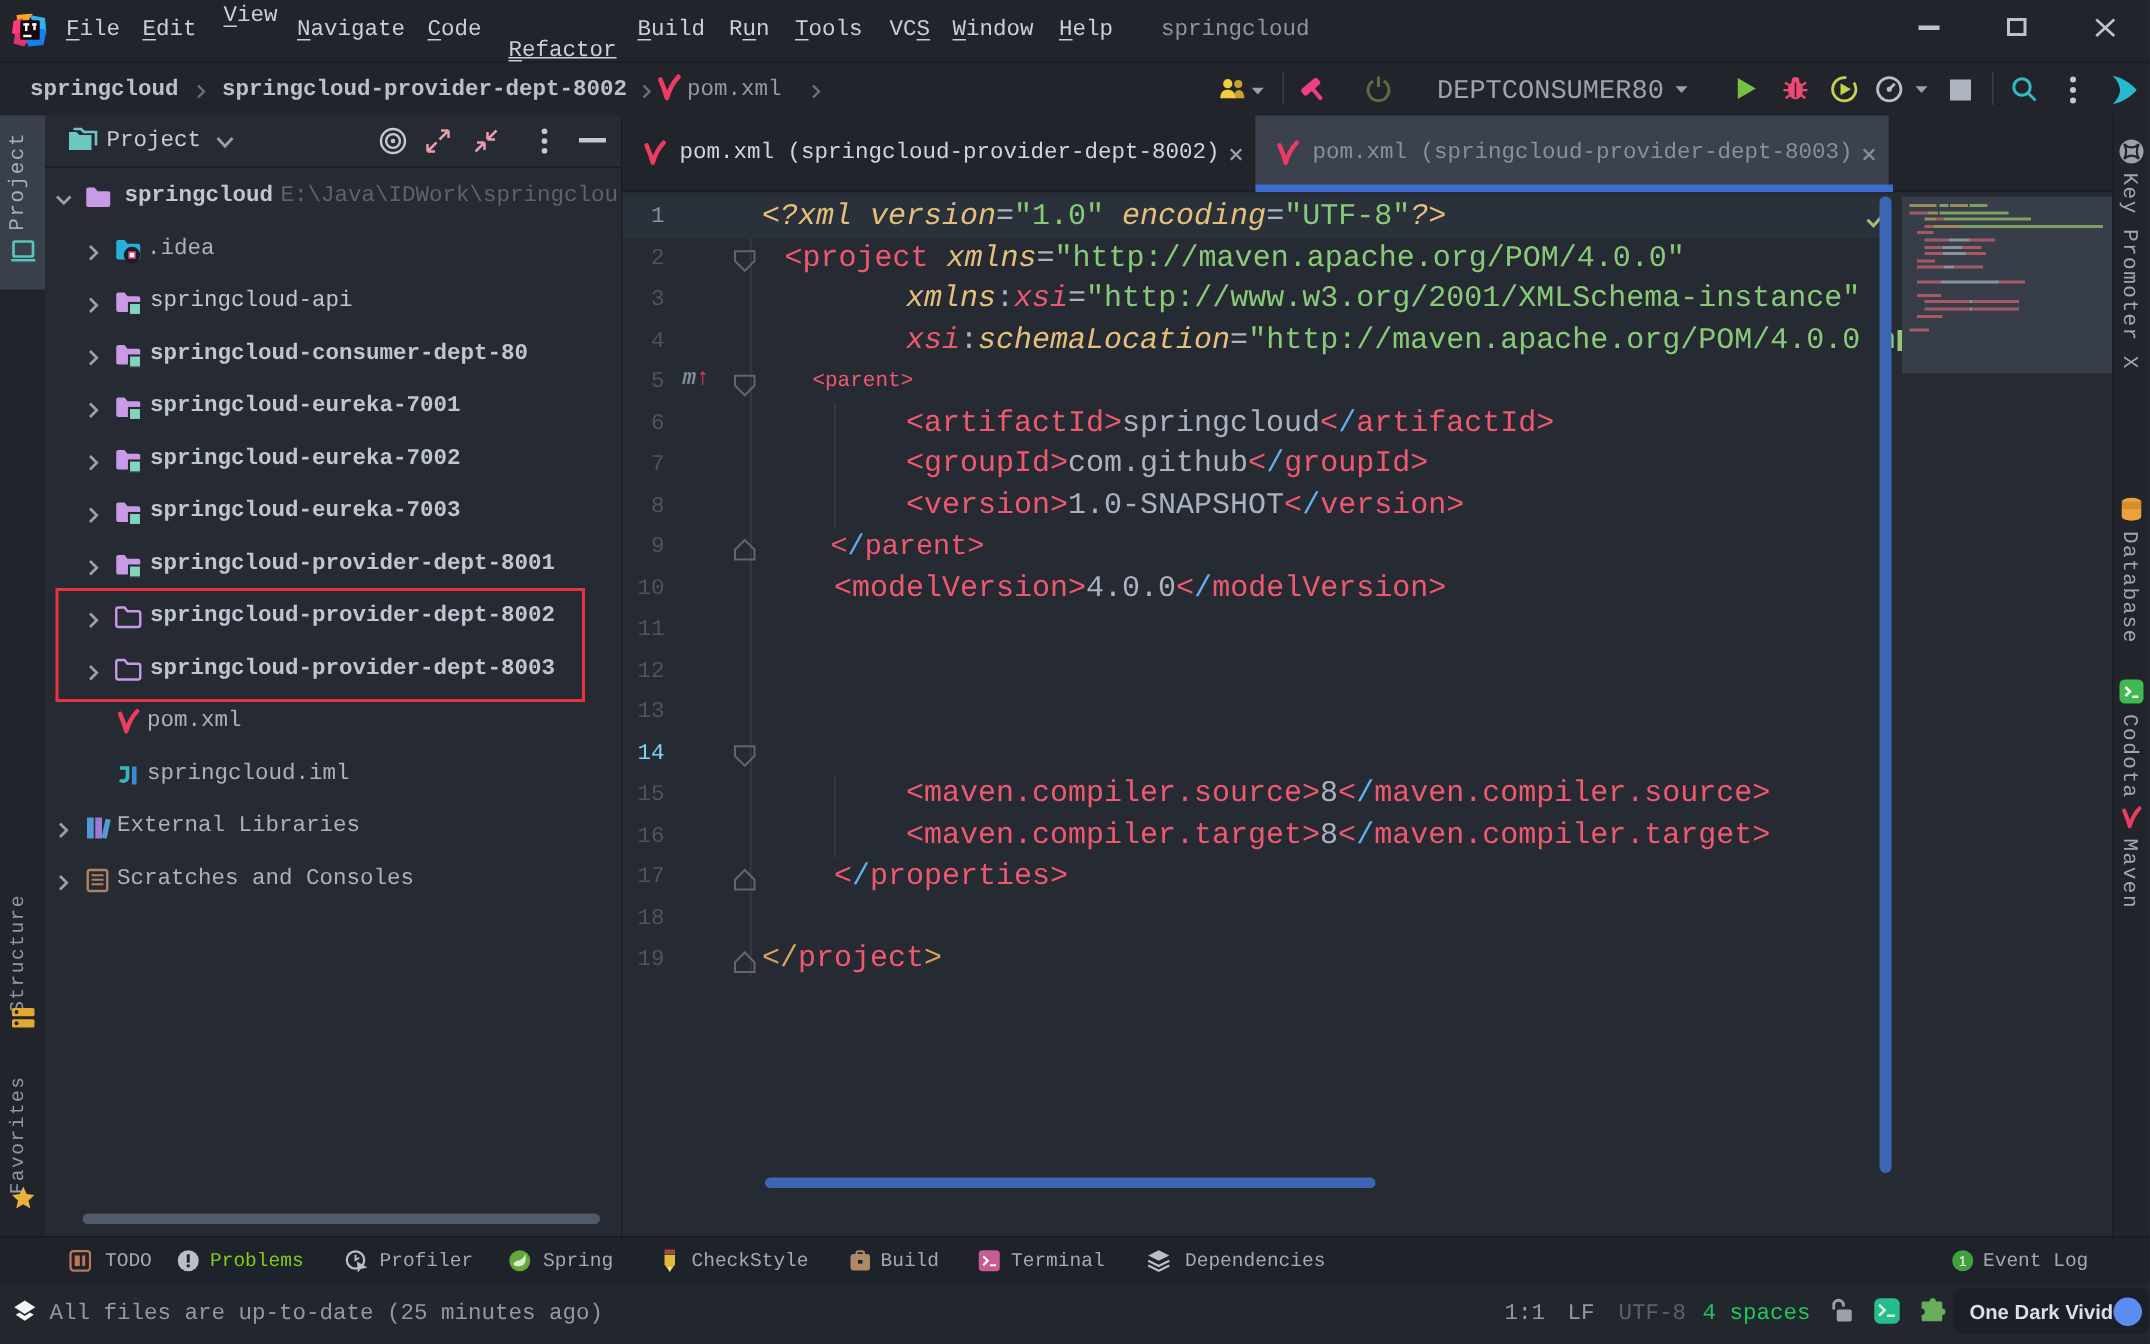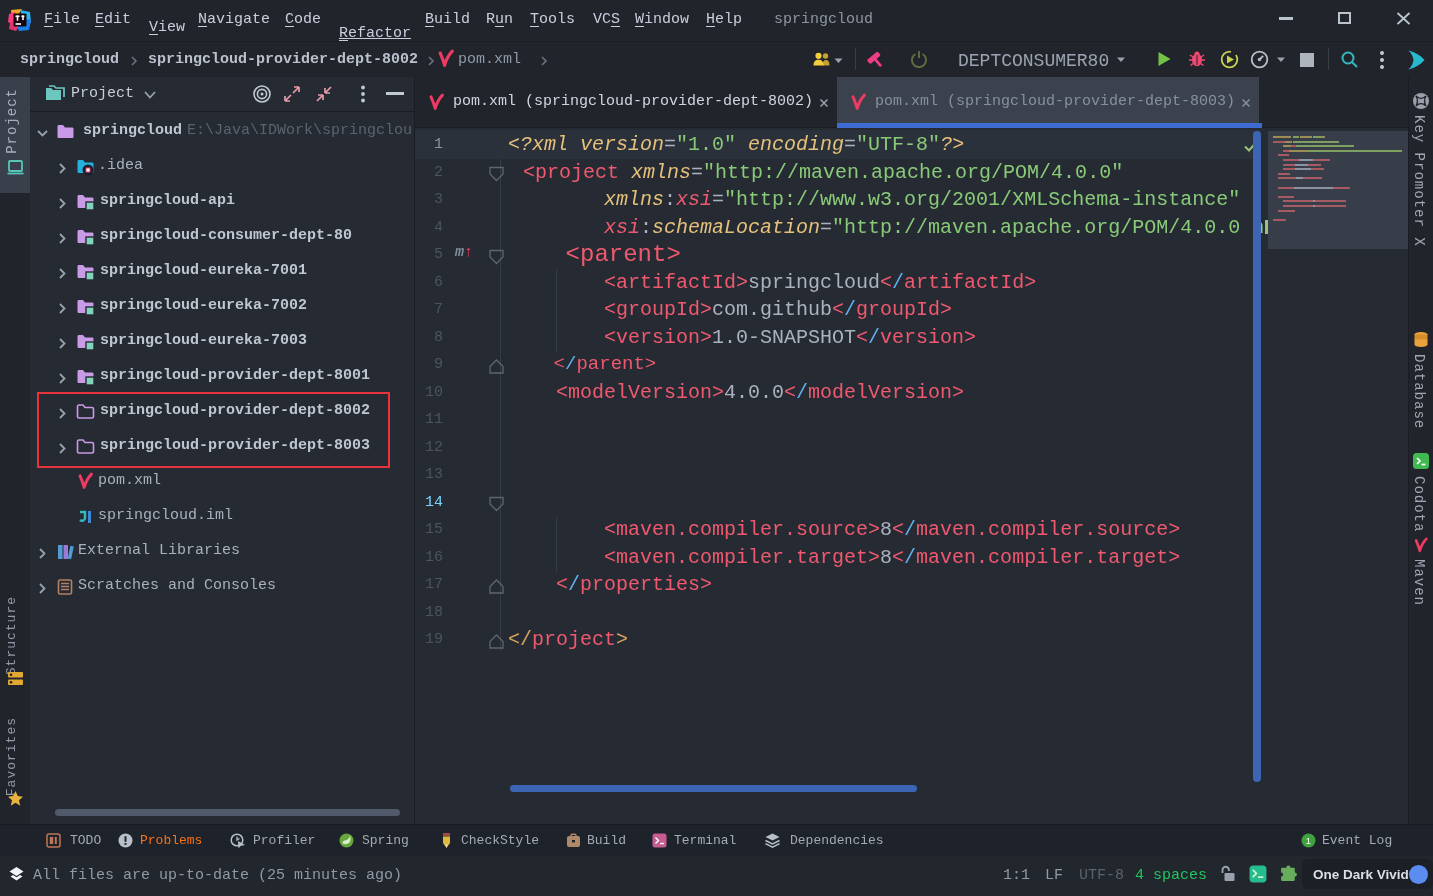--- a/index.html
+++ b/index.html
@@ -26,21 +26,21 @@
 <rect x="8.7" y="6.5" width="1.6" height="5.2" fill="#fff"></rect>
 <path d="M13 6.5 h3.4 v3.6 a2 2 0 0 1 -3.6 1.2" stroke="#fff" stroke-width="0" fill="none"></path>
 <rect x="13.4" y="6.5" width="3" height="1.6" fill="#fff"></rect>
 <rect x="14.2" y="6.5" width="1.6" height="4.6" fill="#fff"></rect>
 <rect x="7.5" y="14.2" width="5.5" height="1.6" fill="#fff"></rect>
 </svg>
 
 <div id="menus" class="abs mono" style="left:0;top:0;height:41px;color:#c8cede;font-size:15px;">
     <span style="position:absolute;left:44px;top:11px;"><span class="u">F</span>ile</span>
     <span style="position:absolute;left:95px;top:11px;"><span class="u">E</span>dit</span>
-    <span style="position:absolute;left:149px;top:19px;"><span class="u">V</span>iew</span>
+    <span style="position:absolute;left:149px;top:2px;"><span class="u">V</span>iew</span>
     <span style="position:absolute;left:198px;top:11px;"><span class="u">N</span>avigate</span>
     <span style="position:absolute;left:285px;top:11px;"><span class="u">C</span>ode</span>
     <span style="position:absolute;left:339px;top:25px;text-decoration:underline;"><span class="u">R</span>efactor</span>
     <span style="position:absolute;left:425px;top:11px;"><span class="u">B</span>uild</span>
     <span style="position:absolute;left:486px;top:11px;">R<span class="u">u</span>n</span>
     <span style="position:absolute;left:530px;top:11px;"><span class="u">T</span>ools</span>
     <span style="position:absolute;left:593px;top:11px;">VC<span class="u">S</span></span>
     <span style="position:absolute;left:635px;top:11px;"><span class="u">W</span>indow</span>
     <span style="position:absolute;left:706px;top:11px;"><span class="u">H</span>elp</span>
   </div>
@@ -194,21 +194,21 @@
       <path d="M1.5 3.5 C1.5 2.5 2 2 3 2 L7 2 L9 4.5 L16 4.5 C17 4.5 17.5 5 17.5 6 L17.5 13.5 C17.5 14.5 17 15 16 15 L3 15 C2 15 1.5 14.5 1.5 13.5 Z" fill="#25b1dc"></path>
     </svg><circle><span style="position:absolute;left:98px;top:43px;font-size:15px;color:#aab1bd;">.idea</span><svg style="position:absolute;left:82px;top:50px" width="12" height="12" viewBox="0 0 12 12">
         <circle cx="6" cy="6" r="5.5" fill="#1a1d2b"></circle>
         <path d="M3.5 3.5 h5 v5 h-5 Z" fill="#e8416f"></path>
         <path d="M4.5 4.5 h3 v3 h-3 Z" fill="#fff"></path>
       </svg><svg style="position:absolute;left:58px;top:83px" width="9" height="13" viewBox="0 0 9 13">
         <path d="M2 2 L6.5 6.5 L2 11" stroke="#98a1b0" stroke-width="1.8" fill="none"></path>
       </svg><svg style="position:absolute;left:76px;top:79px" width="19" height="17" viewBox="0 0 19 17">
         <path d="M1.5 3.5 C1.5 2.5 2 2 3 2 L7 2 L9 4.5 L16 4.5 C17 4.5 17.5 5 17.5 6 L17.5 13.5 C17.5 14.5 17 15 16 15 L3 15 C2 15 1.5 14.5 1.5 13.5 Z" fill="#c99ae6"></path>
         <rect x="10" y="9" width="8" height="8" fill="#83d4bd" stroke="#262b33" stroke-width="1.4"></rect>
-      </svg><span style="position:absolute;left:100px;top:78px;font-size:15px;font-weight:bold;color:#bfc6d2;">springcloud-api</span><svg style="position:absolute;left:58px;top:118px" width="9" height="13" viewBox="0 0 9 13">
+      </svg><span style="position:absolute;left:100px;top:78px;font-size:15px;font-weight:normal;color:#bfc6d2;">springcloud-api</span><svg style="position:absolute;left:58px;top:118px" width="9" height="13" viewBox="0 0 9 13">
         <path d="M2 2 L6.5 6.5 L2 11" stroke="#98a1b0" stroke-width="1.8" fill="none"></path>
       </svg><svg style="position:absolute;left:76px;top:114px" width="19" height="17" viewBox="0 0 19 17">
         <path d="M1.5 3.5 C1.5 2.5 2 2 3 2 L7 2 L9 4.5 L16 4.5 C17 4.5 17.5 5 17.5 6 L17.5 13.5 C17.5 14.5 17 15 16 15 L3 15 C2 15 1.5 14.5 1.5 13.5 Z" fill="#c99ae6"></path>
         <rect x="10" y="9" width="8" height="8" fill="#83d4bd" stroke="#262b33" stroke-width="1.4"></rect>
       </svg><span style="position:absolute;left:100px;top:113px;font-size:15px;font-weight:bold;color:#bfc6d2;">springcloud-consumer-dept-80</span><svg style="position:absolute;left:58px;top:153px" width="9" height="13" viewBox="0 0 9 13">
         <path d="M2 2 L6.5 6.5 L2 11" stroke="#98a1b0" stroke-width="1.8" fill="none"></path>
       </svg><svg style="position:absolute;left:76px;top:149px" width="19" height="17" viewBox="0 0 19 17">
         <path d="M1.5 3.5 C1.5 2.5 2 2 3 2 L7 2 L9 4.5 L16 4.5 C17 4.5 17.5 5 17.5 6 L17.5 13.5 C17.5 14.5 17 15 16 15 L3 15 C2 15 1.5 14.5 1.5 13.5 Z" fill="#c99ae6"></path>
         <rect x="10" y="9" width="8" height="8" fill="#83d4bd" stroke="#262b33" stroke-width="1.4"></rect>
       </svg><span style="position:absolute;left:100px;top:148px;font-size:15px;font-weight:bold;color:#bfc6d2;">springcloud-eureka-7001</span><svg style="position:absolute;left:58px;top:188px" width="9" height="13" viewBox="0 0 9 13">
@@ -287,21 +287,21 @@
     <div style="position:absolute;left:141px;top:389px;width:1px;height:55px;background:#363c46;"></div>
     <div style="position:absolute;left:0px;top:3px;width:28px;height:27.5px;line-height:27.5px;text-align:right;font-size:15px;color:#8891a0;">1</div>
     <div style="position:absolute;left:93px;top:3px;height:27.5px;line-height:27.5px;font-size:20px;white-space:pre;"><span style="color:#e5c07b;font-style:italic;">&lt;?xml version</span><span style="color:#abb2bf;">=</span><span style="color:#89ca78;">"1.0"</span><span style="color:#e5c07b;font-style:italic;"> encoding</span><span style="color:#abb2bf;">=</span><span style="color:#89ca78;">"UTF-8"</span><span style="color:#e5c07b;font-style:italic;">?&gt;</span></div>
     <div style="position:absolute;left:0px;top:30.5px;width:28px;height:27.5px;line-height:27.5px;text-align:right;font-size:15px;color:#4d5460;">2</div>
     <div style="position:absolute;left:93px;top:30.5px;height:27.5px;line-height:27.5px;font-size:20px;white-space:pre;margin-left:15px;"><span style="color:#ef596f;">&lt;project </span><span style="color:#e5c07b;font-style:italic;">xmlns</span><span style="color:#abb2bf;">=</span><span style="color:#89ca78;">"http://maven.apache.org/POM/4.0.0"</span></div>
     <div style="position:absolute;left:0px;top:58px;width:28px;height:27.5px;line-height:27.5px;text-align:right;font-size:15px;color:#4d5460;">3</div>
     <div style="position:absolute;left:93px;top:58px;height:27.5px;line-height:27.5px;font-size:20px;white-space:pre;">&nbsp;&nbsp;&nbsp;&nbsp;&nbsp;&nbsp;&nbsp;&nbsp;<span style="color:#e5c07b;font-style:italic;">xmlns</span><span style="color:#abb2bf;">:</span><span style="color:#ef596f;font-style:italic;">xsi</span><span style="color:#abb2bf;">=</span><span style="color:#89ca78;">"http://www.w3.org/2001/XMLSchema-instance"</span></div>
     <div style="position:absolute;left:0px;top:85.5px;width:28px;height:27.5px;line-height:27.5px;text-align:right;font-size:15px;color:#4d5460;">4</div>
     <div style="position:absolute;left:93px;top:85.5px;height:27.5px;line-height:27.5px;font-size:20px;white-space:pre;">&nbsp;&nbsp;&nbsp;&nbsp;&nbsp;&nbsp;&nbsp;&nbsp;<span style="color:#ef596f;font-style:italic;">xsi</span><span style="color:#abb2bf;">:</span><span style="color:#e5c07b;font-style:italic;">schemaLocation</span><span style="color:#abb2bf;">=</span><span style="color:#89ca78;">"http://maven.apache.org/POM/4.0.0 h</span></div>
     <div style="position:absolute;left:0px;top:113px;width:28px;height:27.5px;line-height:27.5px;text-align:right;font-size:15px;color:#4d5460;">5</div>
-    <div style="position:absolute;left:93px;top:113px;height:27.5px;line-height:27.5px;font-size:24px;white-space:pre;">&nbsp;&nbsp;&nbsp;&nbsp;<span style="color:#ef596f;">&lt;parent&gt;</span></div>
+    <div style="position:absolute;left:93px;top:113px;height:27.5px;line-height:27.5px;font-size:14px;white-space:pre;">&nbsp;&nbsp;&nbsp;&nbsp;<span style="color:#ef596f;">&lt;parent&gt;</span></div>
     <div style="position:absolute;left:0px;top:140.5px;width:28px;height:27.5px;line-height:27.5px;text-align:right;font-size:15px;color:#4d5460;">6</div>
     <div style="position:absolute;left:93px;top:140.5px;height:27.5px;line-height:27.5px;font-size:20px;white-space:pre;">&nbsp;&nbsp;&nbsp;&nbsp;&nbsp;&nbsp;&nbsp;&nbsp;<span style="color:#ef596f;">&lt;artifactId&gt;</span><span style="color:#abb2bf;">springcloud</span><span style="color:#ef596f;">&lt;</span><span style="color:#61afef;">/</span><span style="color:#ef596f;">artifactId&gt;</span></div>
     <div style="position:absolute;left:0px;top:168px;width:28px;height:27.5px;line-height:27.5px;text-align:right;font-size:15px;color:#4d5460;">7</div>
     <div style="position:absolute;left:93px;top:168px;height:27.5px;line-height:27.5px;font-size:20px;white-space:pre;">&nbsp;&nbsp;&nbsp;&nbsp;&nbsp;&nbsp;&nbsp;&nbsp;<span style="color:#ef596f;">&lt;groupId&gt;</span><span style="color:#abb2bf;">com.github</span><span style="color:#ef596f;">&lt;</span><span style="color:#61afef;">/</span><span style="color:#ef596f;">groupId&gt;</span></div>
     <div style="position:absolute;left:0px;top:195.5px;width:28px;height:27.5px;line-height:27.5px;text-align:right;font-size:15px;color:#4d5460;">8</div>
     <div style="position:absolute;left:93px;top:195.5px;height:27.5px;line-height:27.5px;font-size:20px;white-space:pre;">&nbsp;&nbsp;&nbsp;&nbsp;&nbsp;&nbsp;&nbsp;&nbsp;<span style="color:#ef596f;">&lt;version&gt;</span><span style="color:#abb2bf;">1.0-SNAPSHOT</span><span style="color:#ef596f;">&lt;</span><span style="color:#61afef;">/</span><span style="color:#ef596f;">version&gt;</span></div>
     <div style="position:absolute;left:0px;top:223px;width:28px;height:27.5px;line-height:27.5px;text-align:right;font-size:15px;color:#4d5460;">9</div>
     <div style="position:absolute;left:93px;top:223px;height:27.5px;line-height:27.5px;font-size:19px;white-space:pre;">&nbsp;&nbsp;&nbsp;&nbsp;<span style="color:#ef596f;">&lt;</span><span style="color:#61afef;">/</span><span style="color:#ef596f;">parent&gt;</span></div>
     <div style="position:absolute;left:0px;top:250.5px;width:28px;height:27.5px;line-height:27.5px;text-align:right;font-size:15px;color:#4d5460;">10</div>
     <div style="position:absolute;left:93px;top:250.5px;height:27.5px;line-height:27.5px;font-size:20px;white-space:pre;">&nbsp;&nbsp;&nbsp;&nbsp;<span style="color:#ef596f;">&lt;modelVersion&gt;</span><span style="color:#abb2bf;">4.0.0</span><span style="color:#ef596f;">&lt;</span><span style="color:#61afef;">/</span><span style="color:#ef596f;">modelVersion&gt;</span></div>
@@ -421,21 +421,21 @@
       <rect x="1" y="1" width="13" height="13" rx="2" fill="none" stroke="#bd7757" stroke-width="1.5"></rect>
       <rect x="3.8" y="4" width="3.4" height="7" fill="#bd7757"></rect>
       <rect x="8.8" y="4" width="2" height="7" fill="#bd7757"></rect>
     </svg>
     <span style="position:absolute;left:70px;top:9px;font-size:13px;color:#a3aab6;">TODO</span>
     <svg style="position:absolute;left:118px;top:9px" width="15" height="15" viewBox="0 0 15 15">
       <circle cx="7.5" cy="7.5" r="7" fill="#b9bfc9"></circle>
       <rect x="6.5" y="3.2" width="2" height="5.6" fill="#1e222a"></rect>
       <rect x="6.5" y="10" width="2" height="1.9" fill="#1e222a"></rect>
     </svg>
-    <span style="position:absolute;left:140px;top:9px;font-size:13px;color:#f97316;">Problems</span>
+    <span style="position:absolute;left:140px;top:9px;font-size:13px;color:#84cc16;">Problems</span>
     <svg style="position:absolute;left:230px;top:9px" width="16" height="16" viewBox="0 0 16 16">
       <circle cx="7" cy="7" r="5.8" stroke="#b9bfc9" stroke-width="1.5" fill="none"></circle>
       <path d="M7 3.5 L7 7 L9.5 5.5" stroke="#b9bfc9" stroke-width="1.3" fill="none"></path>
       <path d="M8 8 L15 12 L10.5 13 L8.5 15.5 Z" fill="#b9bfc9"></path>
     </svg>
     <span style="position:absolute;left:253px;top:9px;font-size:13px;color:#a3aab6;">Profiler</span>
     <svg style="position:absolute;left:339px;top:9px" width="15" height="15" viewBox="0 0 15 15">
       <circle cx="7.5" cy="7.5" r="7" fill="#68a63e"></circle>
       <path d="M11 2.8 C10.5 5.6 8.6 7 5.8 7.5 C4.4 7.8 3.4 8.9 3.4 10.3 C5.3 11.7 8.5 11.5 10.2 9.8 C11.9 8.1 11.8 4.7 11 2.8 Z" fill="#d9eecd"></path>
     </svg>

